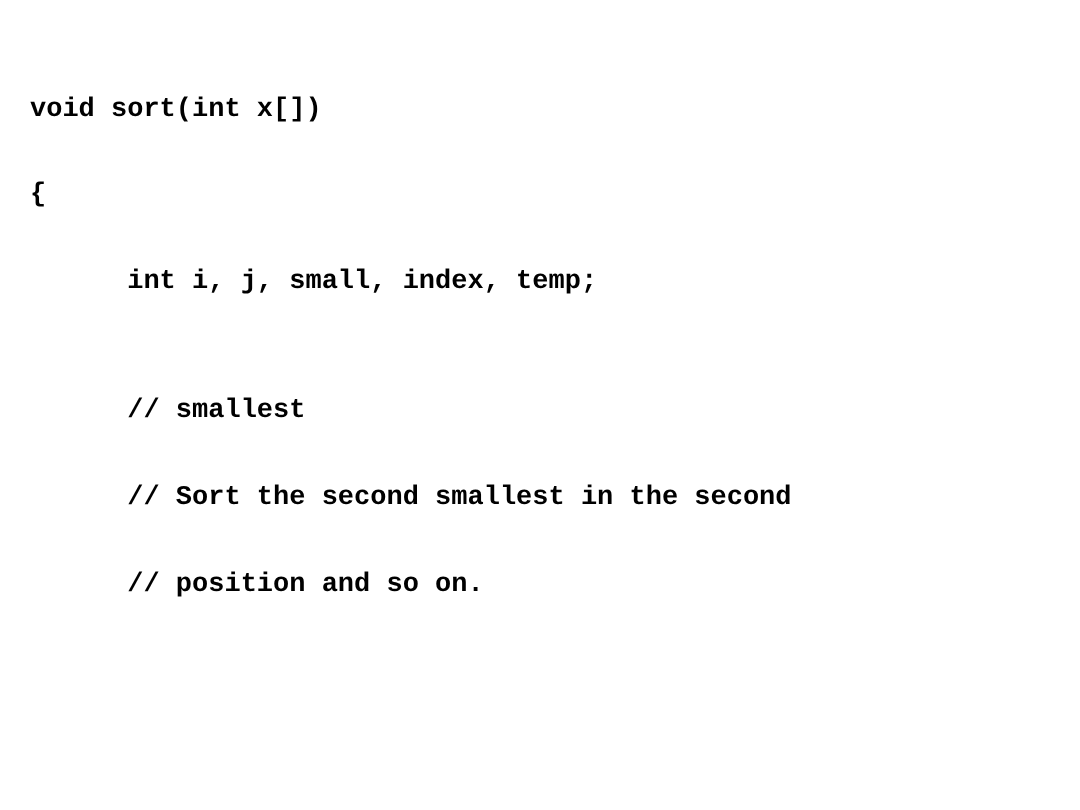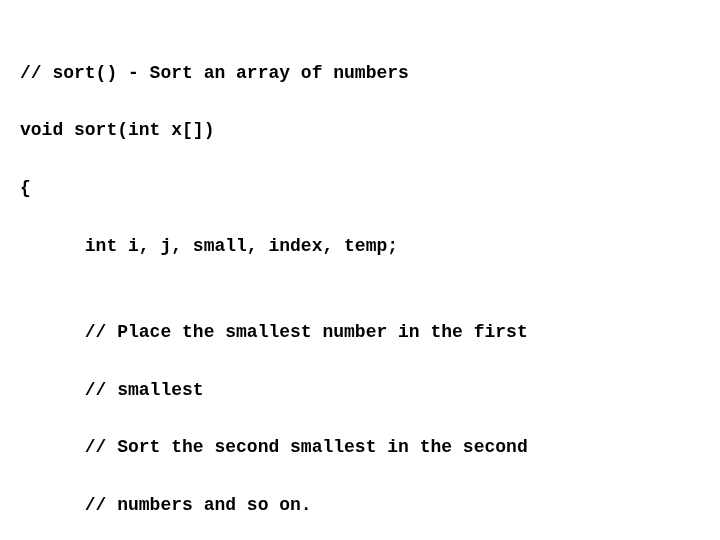--- a/index.html
+++ b/index.html
@@ -19,29 +19,27 @@
       white-space: pre;
     }
     .line {
       display: block;
     }
   </style>
 </head>
 <body>
 
 <div class="code-container">
-<span class="line">// sort() - Sort an array of numbers</span>
 <span class="line">void sort(int x[])</span>
 <span class="line">{</span>
 <span class="line">      int i, j, small, index, temp;</span>
 <span class="line"></span>
-<span class="line">      // Place the smallest number in the first</span>
 <span class="line">      // smallest</span>
 <span class="line">      // Sort the second smallest in the second</span>
-<span class="line">      // numbers and so on.</span>
+<span class="line">      // position and so on.</span>
 
 
 
 <span class="line"></span>
 
 
 
 </div>
 
 </body></html>

